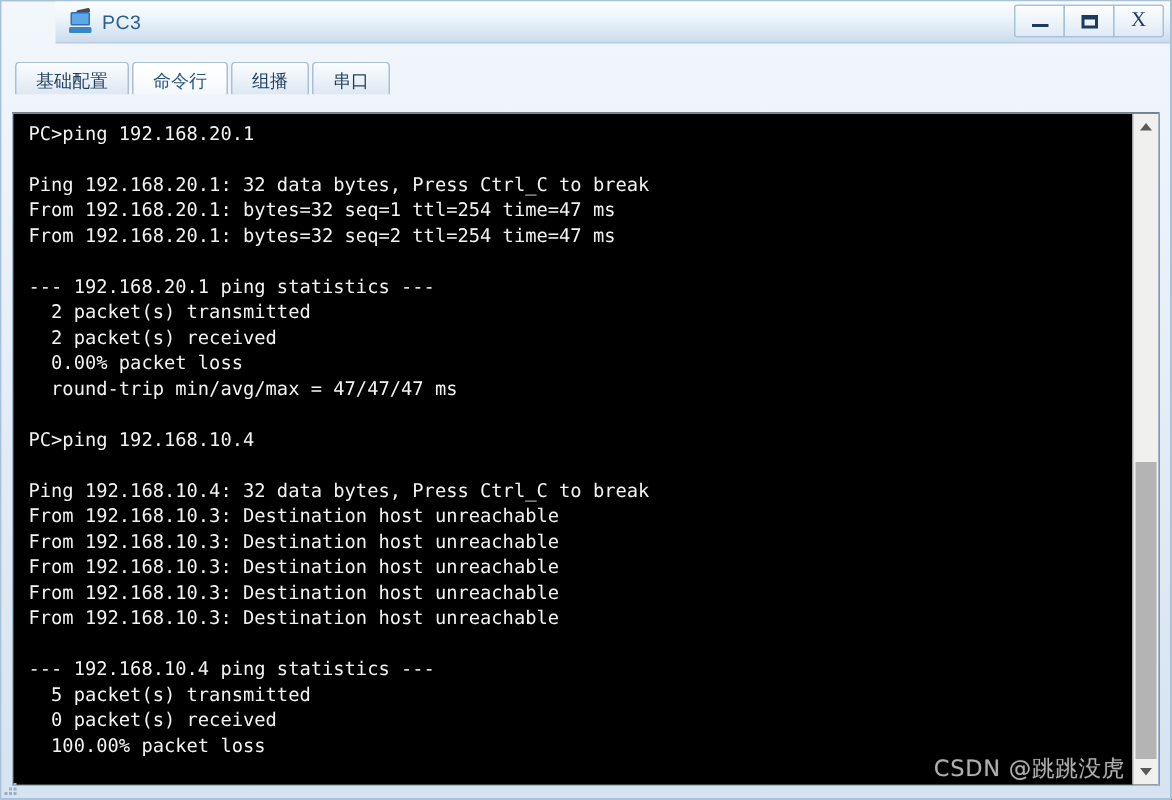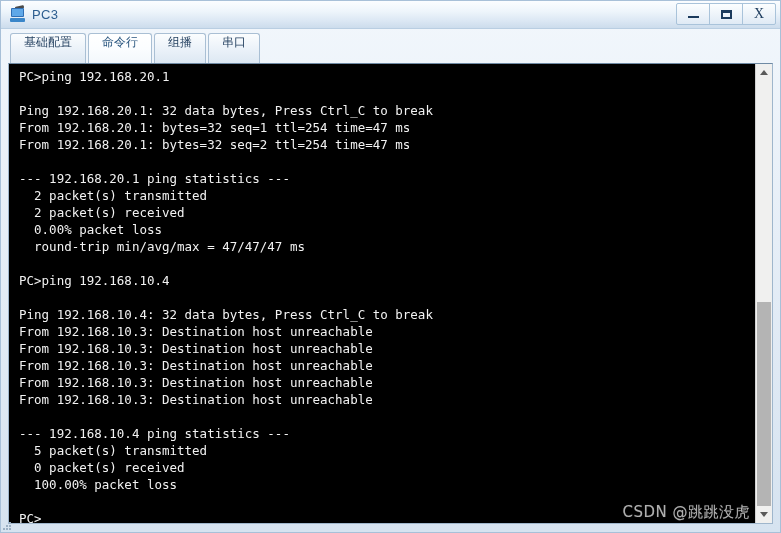--- a/index.html
+++ b/index.html
@@ -27,20 +27,21 @@
   
   .titlebar {
     position: relative;
     height: 28px;
     flex: 0 0 28px;
     background: linear-gradient(180deg, #fbfdff 0%, #eef5fb 38%, #dce8f4 72%, #ccdcec 100%);
     display: flex;
     align-items: center;
     padding-left: 8px;
     border-bottom: 1px solid #b9cee2;
+    margin-left: 36px;
   }
   .title-icon {
     width: 18px; height: 18px;
     position: relative;
     margin-right: 5px;
     flex: 0 0 18px;
   }
   .title-icon .mon {
     position: absolute;
     left: 2px; top: 2px;
@@ -123,25 +124,25 @@
   }
 
   .tabstrip {
     display: flex;
     align-items: flex-end;
     height: 28px;
     flex: 0 0 28px;
     padding-left: 2px;
   }
   .tab {
-    height: 30px;
+    height: 22px;
     min-width: 44px;
     padding: 0 13px;
     display: flex;
-    align-items: flex-start;
+    align-items: flex-end;
     justify-content: center;
     font-size: 12px;
     color: #1f3c5c;
     background: linear-gradient(180deg, #fbfdfe 0%, #eef4fa 42%, #dde8f3 100%);
     border: 1px solid #a9bfd4;
     border-bottom: none;
     border-radius: 3px 3px 0 0;
     margin-right: 2px;
     cursor: default;
     white-space: nowrap;
@@ -154,20 +155,21 @@
   
   .term-wrap {
     flex: 1 1 auto;
     display: flex;
     background: #000000;
     border: 1px solid #9fb6cc;
     border-top: 1px solid #6f8aa4;
     min-height: 0;
     overflow: hidden;
     position: relative;
+    margin-top: 12px;
   }
   .term {
     flex: 1 1 auto;
     background: #000000;
     color: #f2f2f2;
     font-family: "DejaVu Sans Mono", "Liberation Mono", monospace;
     font-size: 12.5px;
     line-height: 17px;
     padding: 4px 0 0 10px;
     white-space: pre;

